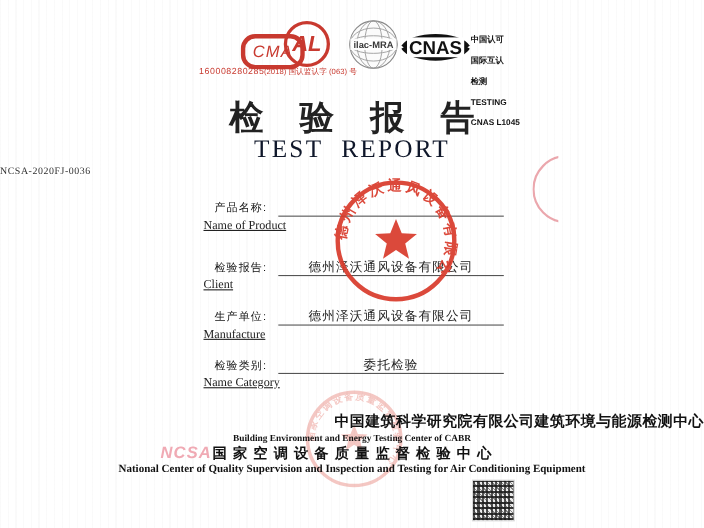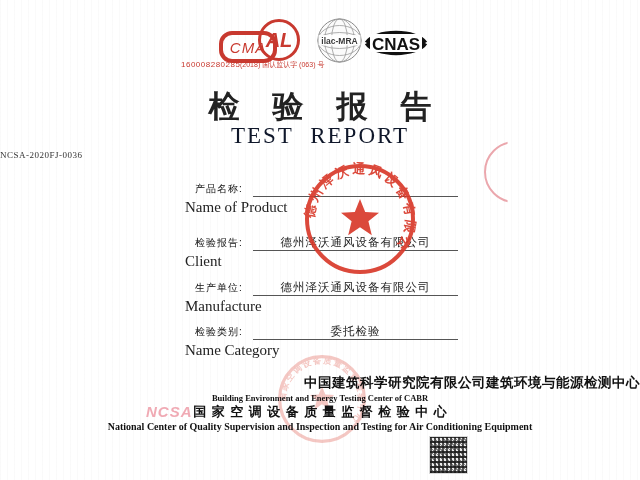--- a/index.html
+++ b/index.html
@@ -25,21 +25,21 @@
   .title-zh{left:0;right:0;top:86px;text-align:center;font-family:"Liberation Serif",serif;
         font-size:31px;font-weight:bold;color:#222;}
   .title-zh span{letter-spacing:33px;margin-right:-33px;}
   .title-en{left:0;right:0;top:123px;text-align:center;font-family:"Liberation Serif",serif;
         font-size:23px;color:#0f172a;letter-spacing:2px;word-spacing:9px;}
   .report-no{left:0;right:0;top:150px;text-align:left;font-family:"Liberation Serif",serif;
         font-size:9px;color:#333;letter-spacing:0.5px;}
 
   
   .f-zh{left:195px;font-size:10px;color:#111;letter-spacing:1px;}
-  .f-en{left:185px;font-size:15px;color:#222;font-family:"Liberation Serif",serif;}
+  .f-en{left:185px;font-size:11px;color:#222;font-family:"Liberation Serif",serif;text-decoration:underline;}
   .f-line{left:253px;width:205px;height:1px;background:#555;}
   .f-val{left:253px;width:205px;text-align:center;font-size:11.5px;color:#222;letter-spacing:1px;}
   .r1z{top:182px}.r1v{top:181px}.r1l{top:196px}.r1e{top:199px}
   .r2z{top:236px}.r2v{top:235px}.r2l{top:250px}.r2e{top:253px}
   .r3z{top:281px}.r3v{top:280px}.r3l{top:295px}.r3e{top:298px}
   .r4z{top:325px}.r4v{top:324px}.r4l{top:339px}.r4e{top:342px}
 
   
   .ft1{left:0;right:0;top:374px;text-align:right;font-size:13.5px;font-weight:bold;
         font-family:"Liberation Serif",serif;letter-spacing:0.5px;color:#111;}
@@ -91,20 +91,27 @@
     <text x="23.5" y="26.5" text-anchor="middle" font-size="8.5" font-weight="bold" fill="#3a3a3a">ilac-MRA</text>
   </svg>
 
   <svg class="abs cnas-svg" viewBox="0 0 66 32">
     <path d="M4,16 A30,13 0 0 1 62,16" stroke="#111" stroke-width="5" fill="none"></path>
     <path d="M4,16 A30,13 0 0 0 62,16" stroke="#111" stroke-width="5" fill="none"></path>
     <rect x="7" y="7" width="52" height="18" fill="#ffffff"></rect>
     <text x="33" y="22.5" text-anchor="middle" font-size="17" font-weight="bold" fill="#111">CNAS</text>
   </svg>
 
+  <div class="abs cnas-lines">
+    <div>中国认可</div>
+    <div>国际互认</div>
+    <div>检测</div>
+    <div>TESTING</div>
+    <div>CNAS L1045</div>
+  </div>
 
   <div class="abs title-zh">
     <span>检验报告</span>
   </div>
   <div class="abs title-en">TEST REPORT</div>
   <div class="abs report-no">NCSA-2020FJ-0036</div>
 
   <div class="abs f-zh r1z">产品名称:</div>
   <div class="abs f-line r1l"></div>
   <div class="abs f-en r1e">Name of Product</div>

